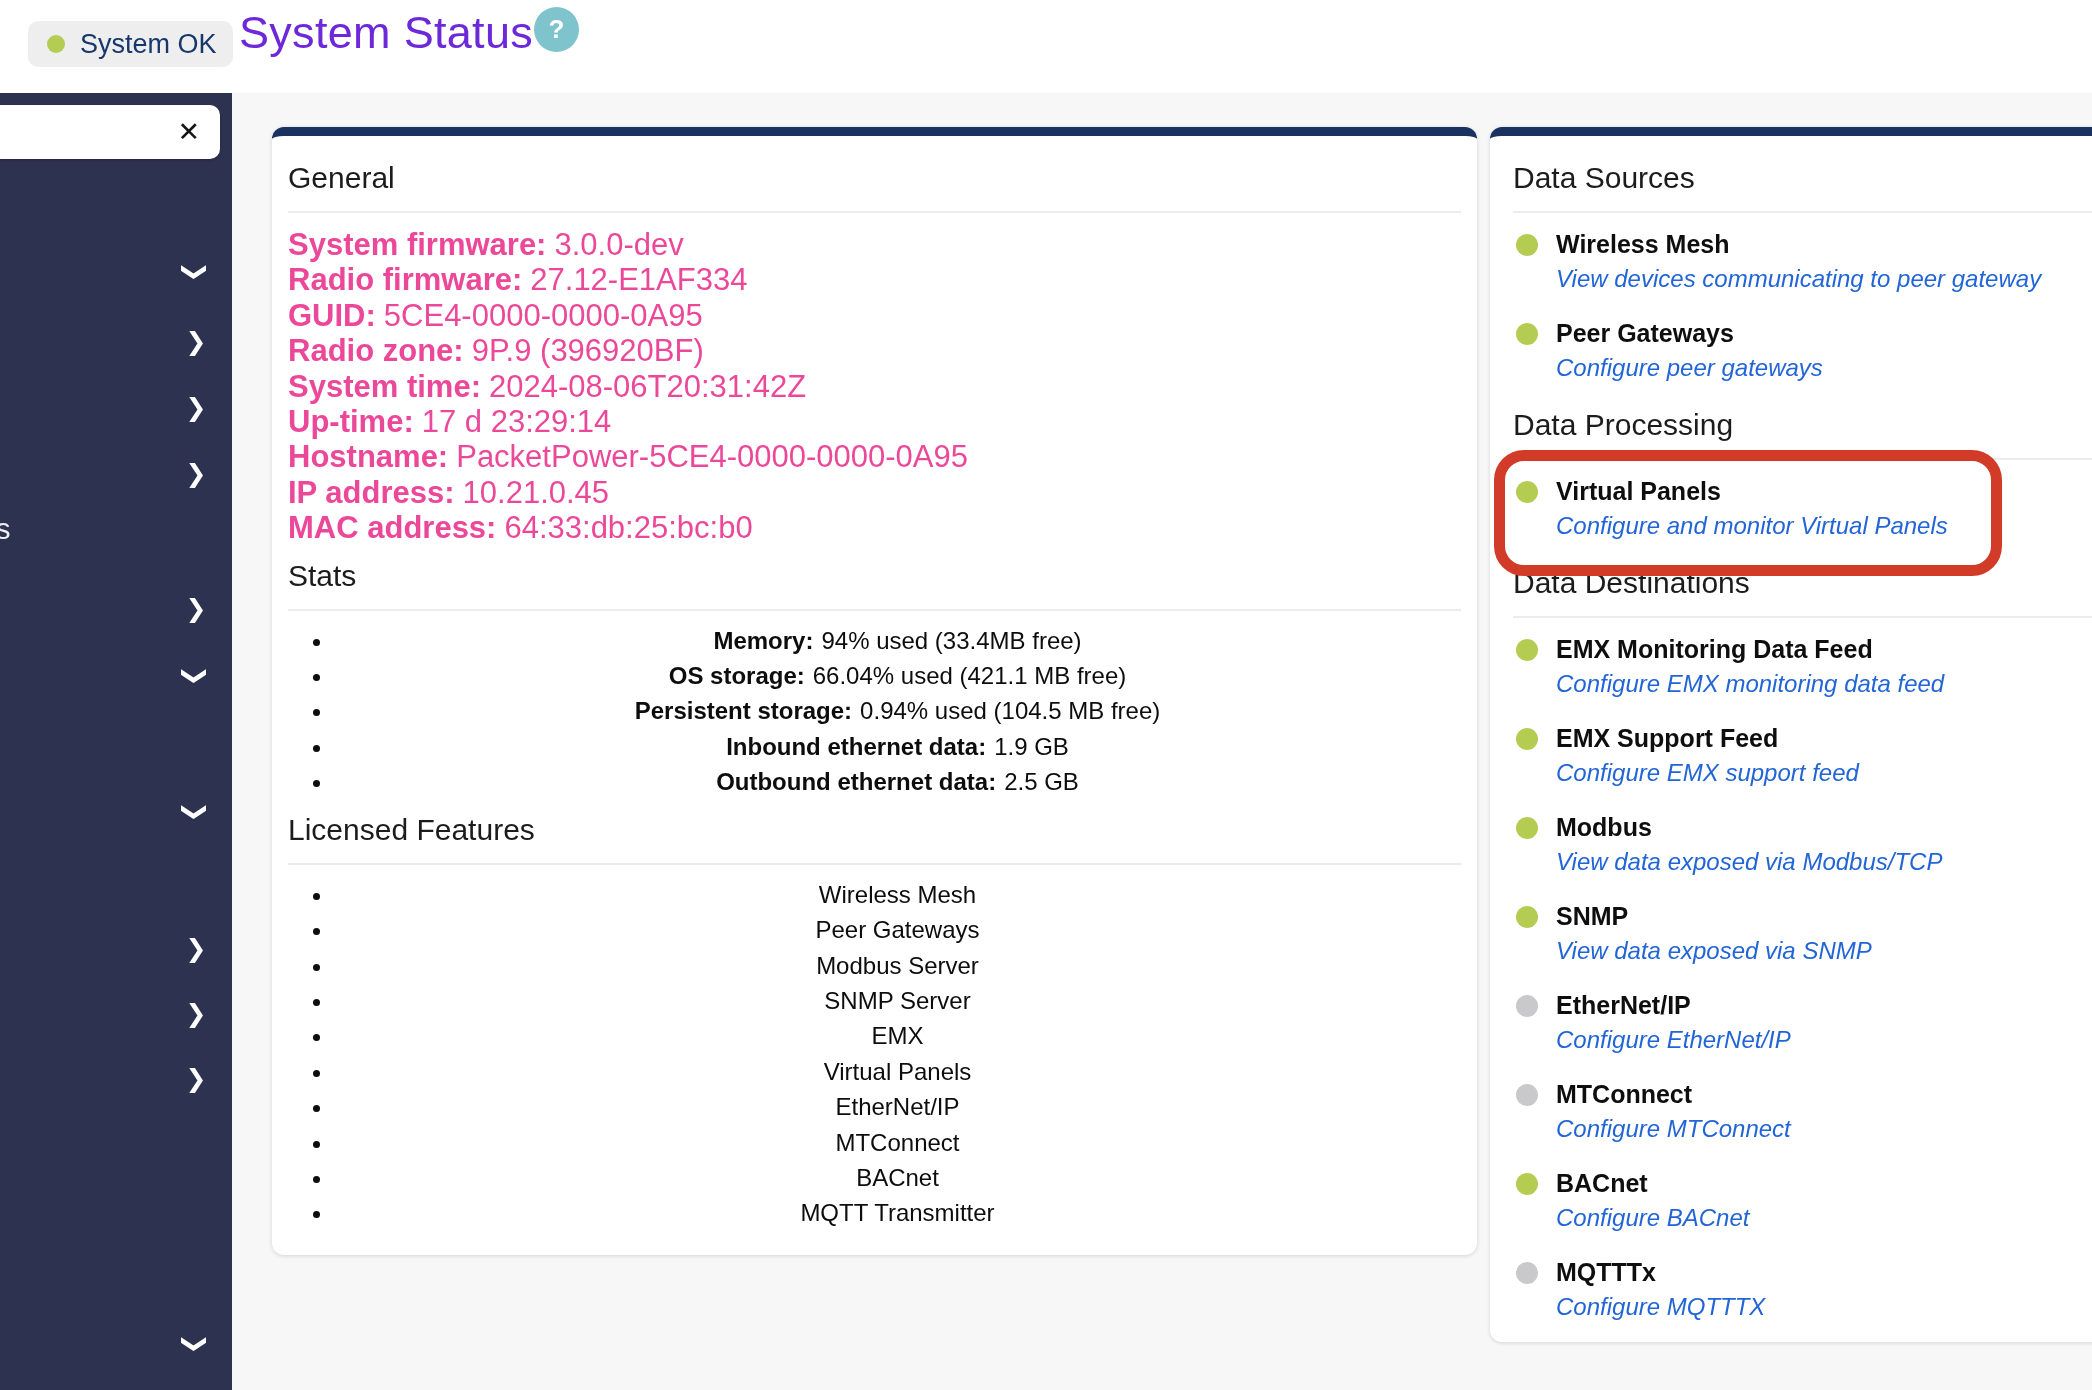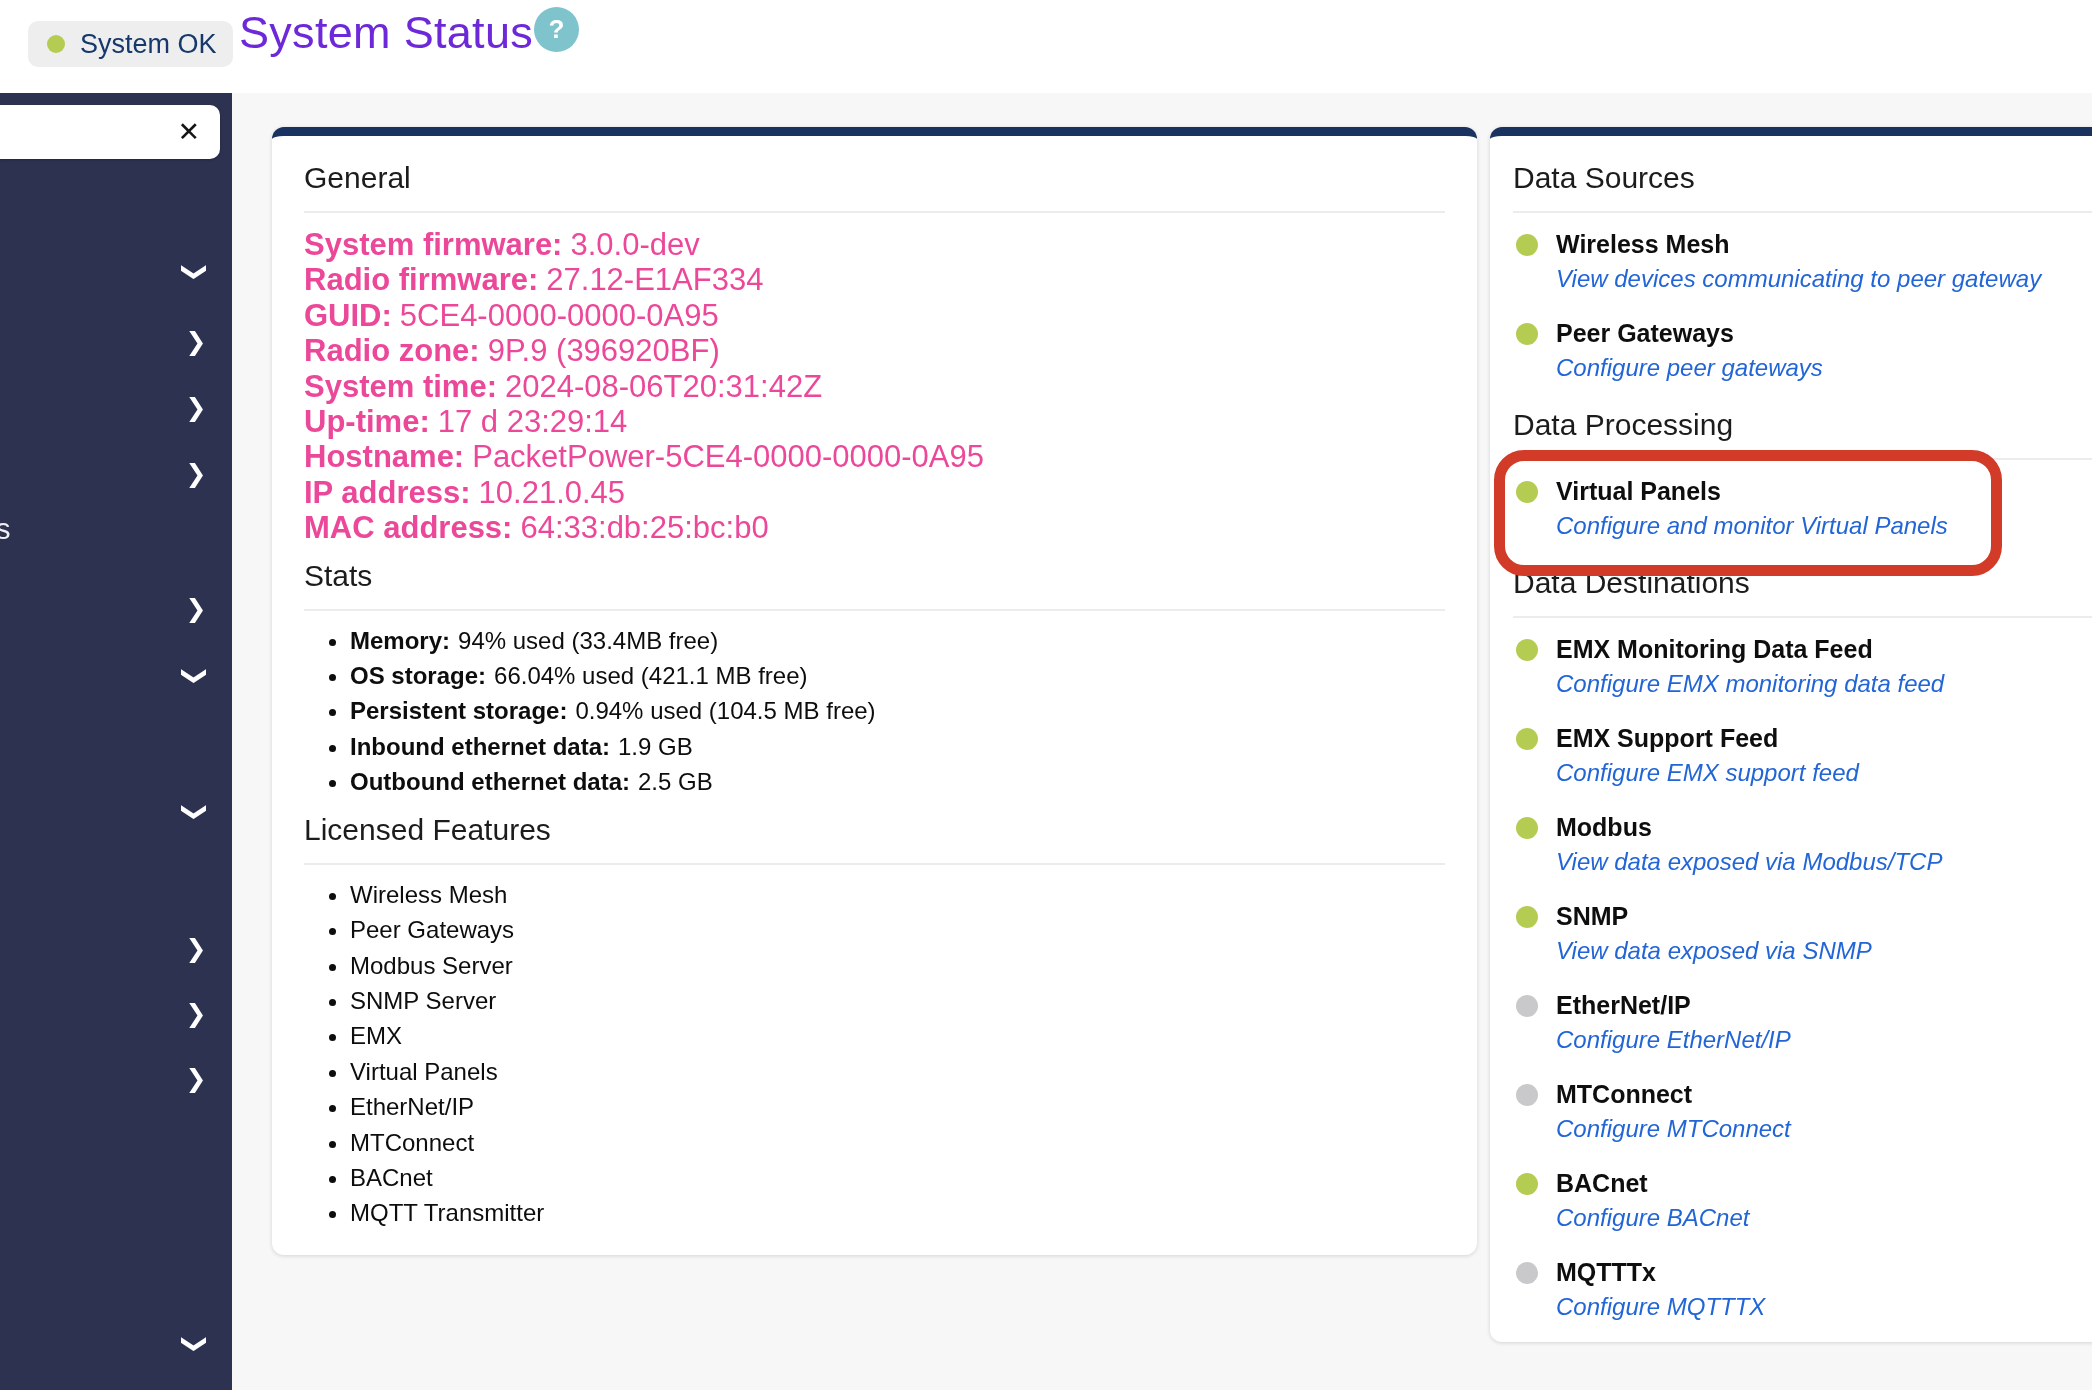--- a/index.html
+++ b/index.html
@@ -54,33 +54,33 @@
   .chev-down { transform: rotate(90deg); }
   .sb-frag { position: absolute; left: -4px; top: 420px; color: #f0f0f2; font-size: 29px; }
 
   
   .card {
     position: absolute; background: #ffffff;
     border-top: 9px solid #19325f;
     border-radius: 12px;
     box-shadow: 0 1px 4px rgba(0,0,0,.14);
   }
-  .card-general { left: 272px; top: 127px; width: 1205px; height: 1128px; padding: 24px 32px 0; }
+  .card-general { left: 272px; top: 127px; width: 1205px; height: 1128px; padding: 24px 16px 0; }
   .card-status  { left: 1490px; top: 127px; width: 640px; height: 1215px; padding: 24px 0 0 23px; }
 
   .section-h { font-size: 30px; font-weight: 400; color: #1c1c1c; line-height: 36px; }
   .section-h.gap { margin-top: 12px; }
   .divider { border-top: 2px solid #ececec; margin-top: 15px; }
   .card-status .divider { margin-right: 0; }
 
   
   .rows { margin-top: 14px; }
   .row { font-size: 31px; line-height: 35.4px; color: #ec4899; }
   .row b { font-weight: 700; margin-right: 8px; }
-  ul.blist { margin: 12px 0 0 0; padding-left: 46px; }
+  ul.blist { margin: 12px 0 0 0; padding-left: 46px; text-align: center; }
   ul.blist li { font-size: 24px; line-height: 35.4px; color: #0d0d0d; }
   ul.blist li b { font-weight: 700; margin-right: 8px; }
 
   
   .items { margin-top: 16px; }
   .itm { position: relative; padding-left: 43px; margin-bottom: 24px; }
   .itm-dot { position: absolute; left: 3px; top: 5px; width: 22px; height: 22px; border-radius: 50%; }
   .dot-green { background: #b5cc52; }
   .dot-gray  { background: #c9c9cb; }
   .itm-name { font-size: 25px; font-weight: 700; color: #0e0e0e; line-height: 31px; }

